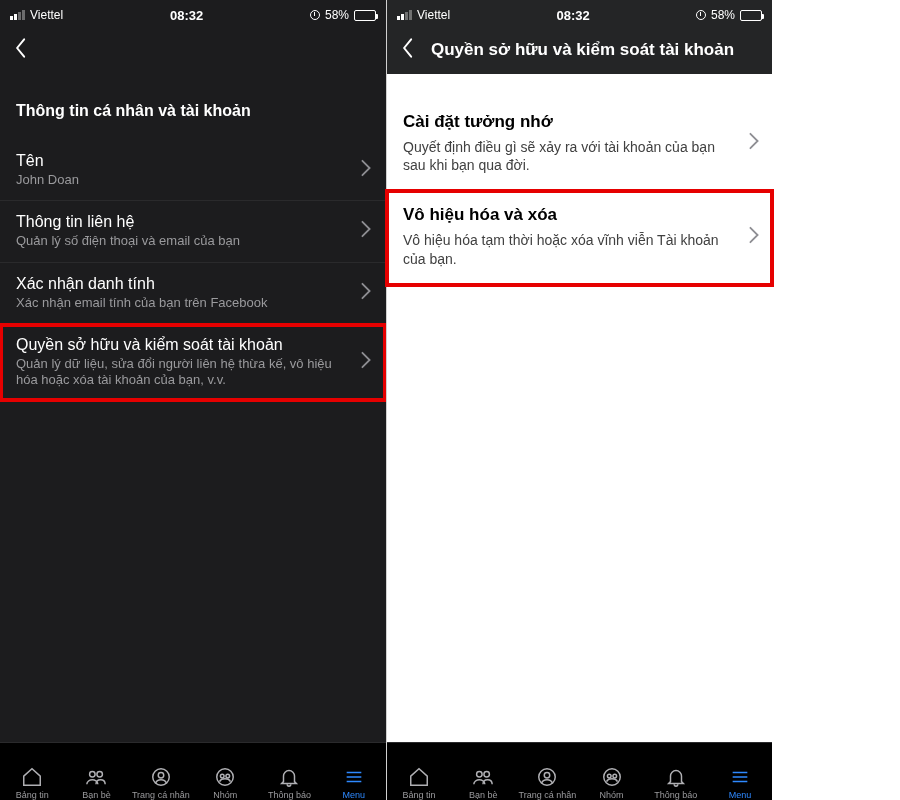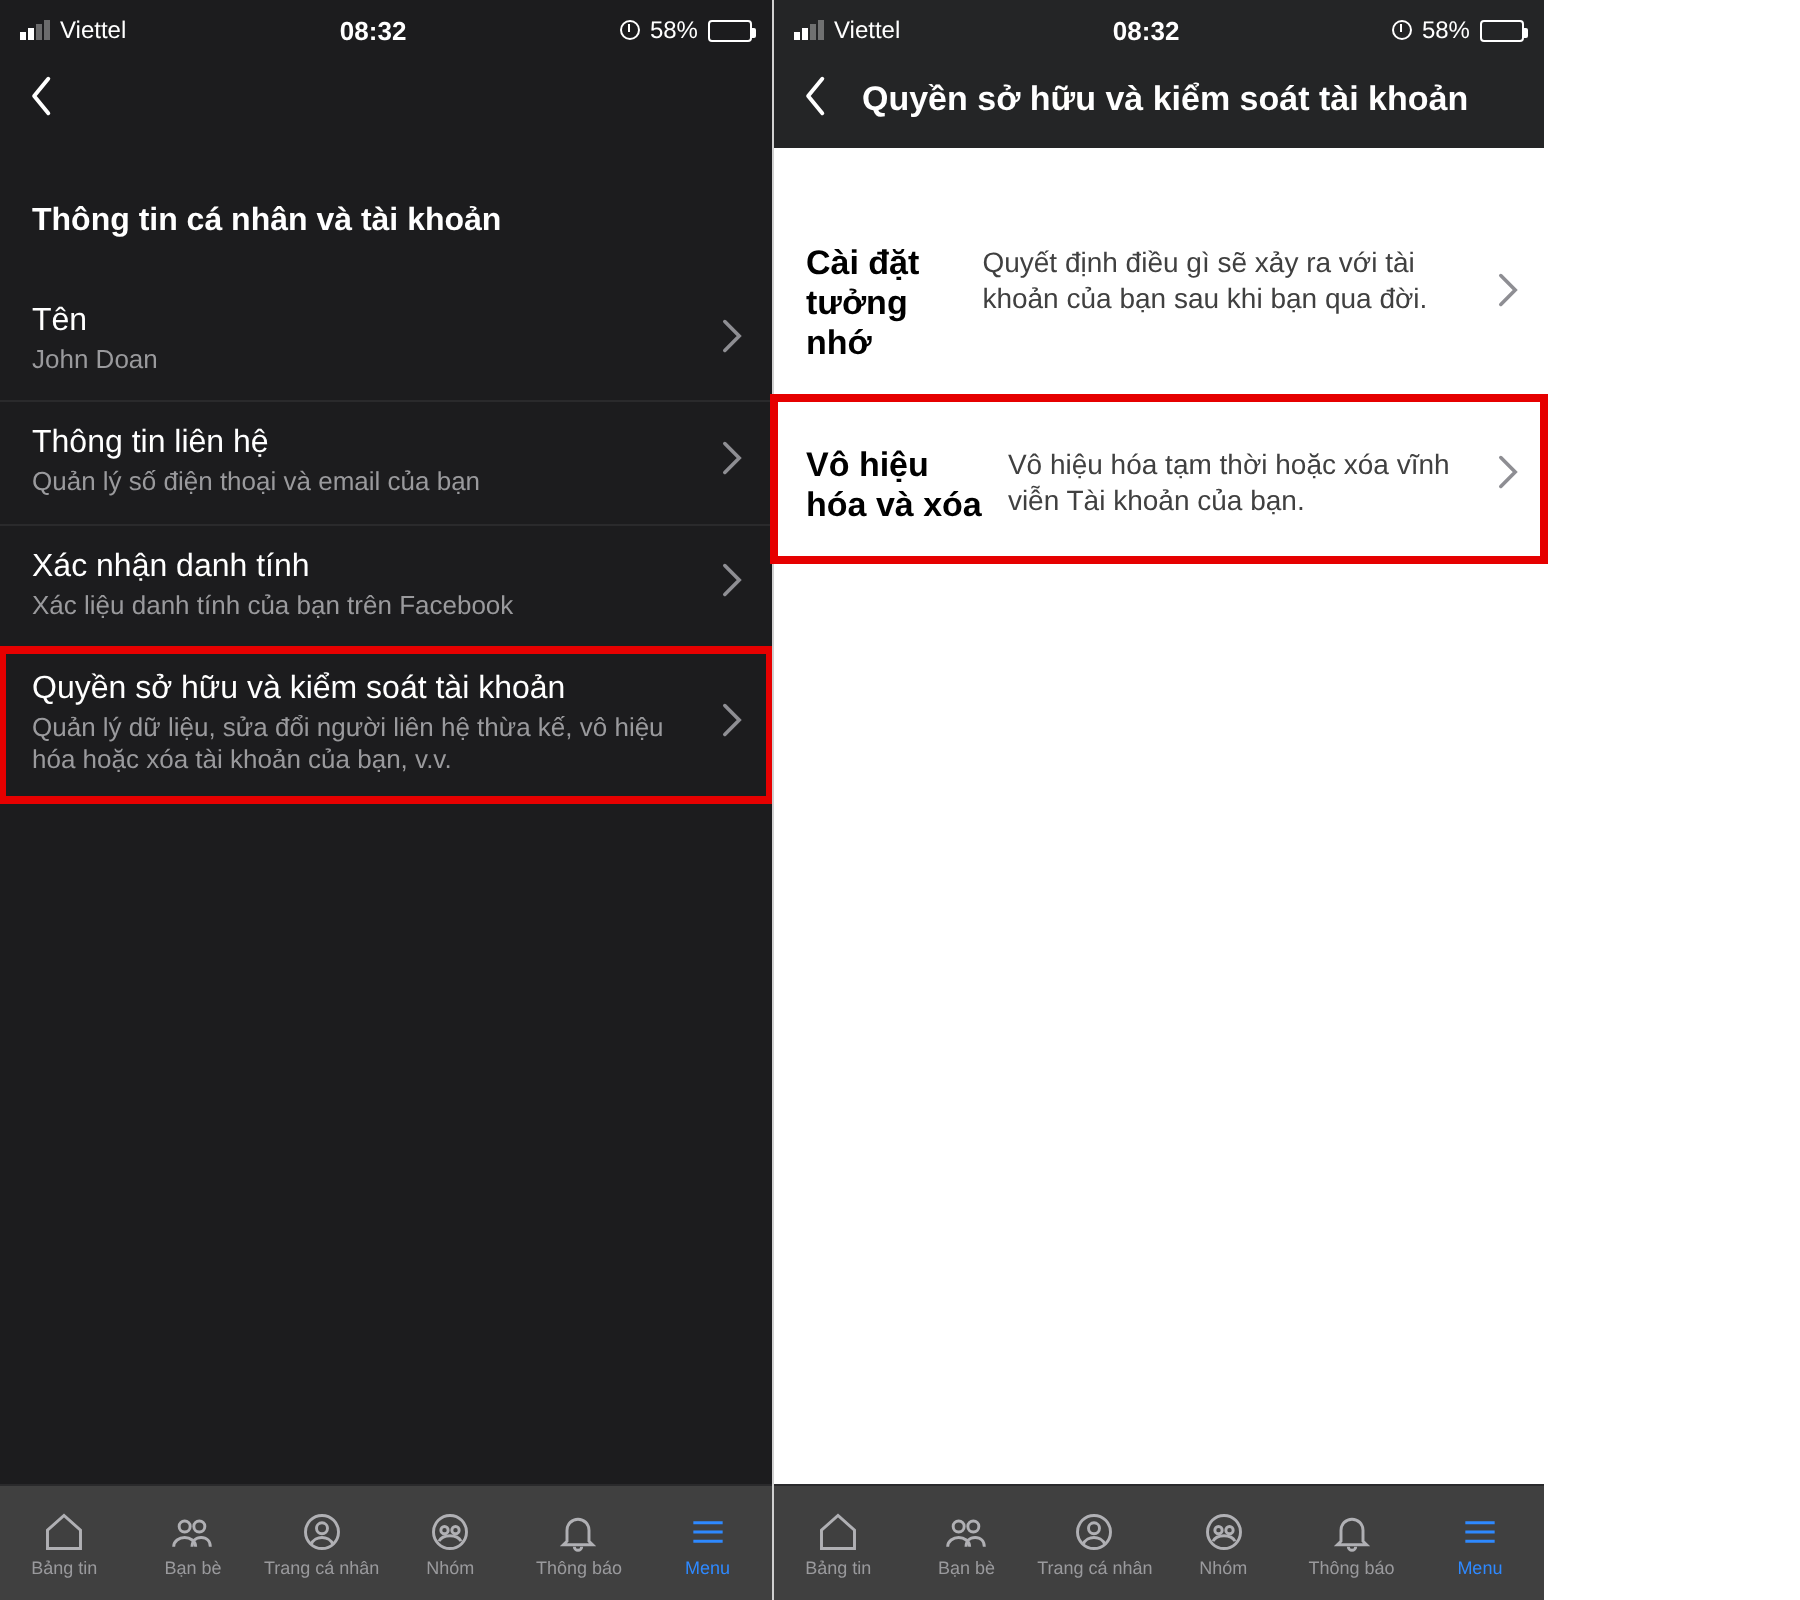--- a/index.html
+++ b/index.html
@@ -62,29 +62,29 @@
   .rowL .chev path, .rowR .chev path { stroke:#8e8e93; }
   .highlight { outline:4px solid #e60000; outline-offset:-3px; }
 
   
   .right-body { flex:1; background:#fff; padding-top:24px; }
   .rowR {
     display:flex; align-items:center; justify-content:space-between;
     padding:14px 12px 16px 16px; border-bottom:1px solid #e6e6e8;
     position:relative; cursor:pointer;
   }
-  .rowR .txt { display:flex; gap:6px; padding-right:14px;margin-top:10px; }
+  .rowR .txt { display:flex; flex-direction:column; gap:6px; padding-right:14px; }
   .rowR .lbl { font-size:17px; font-weight:700; color:#000; }
   .rowR .sub { font-size:14px; color:#404040; line-height:1.3; }
   .highlightR { outline:4px solid #e60000; outline-offset:-2px; }
 
   
   .bottom-nav {
-    height:58px; background:#404040; color:#9a9a9d;
-    display:flex; border-top:1px solid #2a2a2c;
+    height:58px; background:#000000; color:#9a9a9d;
+    display:flex; border-top:1px solid #2a2a2c;align-items:flex-end;
   }
   .bn-item {
     flex:1; display:flex; flex-direction:column; align-items:center;
     justify-content:center; gap:2px; font-size:9px; cursor:pointer;
   }
   .bn-item.active { color:#2e89ff; }
   .bn-item svg { width:22px; height:22px; }
   .bn-item svg * { stroke:#b0b0b4; fill:none; stroke-width:1.6; }
   .bn-item.active svg * { stroke:#2e89ff; }
 
@@ -139,21 +139,21 @@
       <span class="sub">Quản lý số điện thoại và email của bạn</span>
     </div>
     <span class="chev"><svg viewBox="0 0 12 20">
           <path d="M2 2 L10 10 L2 18" stroke-width="2" fill="none" stroke-linecap="round"></path>
         </svg></span>
   </div>
 
   <div class="rowL">
     <div class="txt">
       <span class="lbl">Xác nhận danh tính</span>
-      <span class="sub">Xác liệu danh tính của bạn trên Facebook</span>
+      <span class="sub">Xác nhận email tính của bạn trên Facebook</span>
     </div>
     <span class="chev"><svg viewBox="0 0 12 20">
           <path d="M2 2 L10 10 L2 18" stroke-width="2" fill="none" stroke-linecap="round"></path>
         </svg></span>
   </div>
 
   <div class="rowL highlight">
     <div class="txt">
       <span class="lbl">Quyền sở hữu và kiểm soát tài khoản</span>
       <span class="sub">Quản lý dữ liệu, sửa đổi người liên hệ thừa kế, vô hiệu hóa hoặc xóa tài khoản của bạn, v.v.</span>

